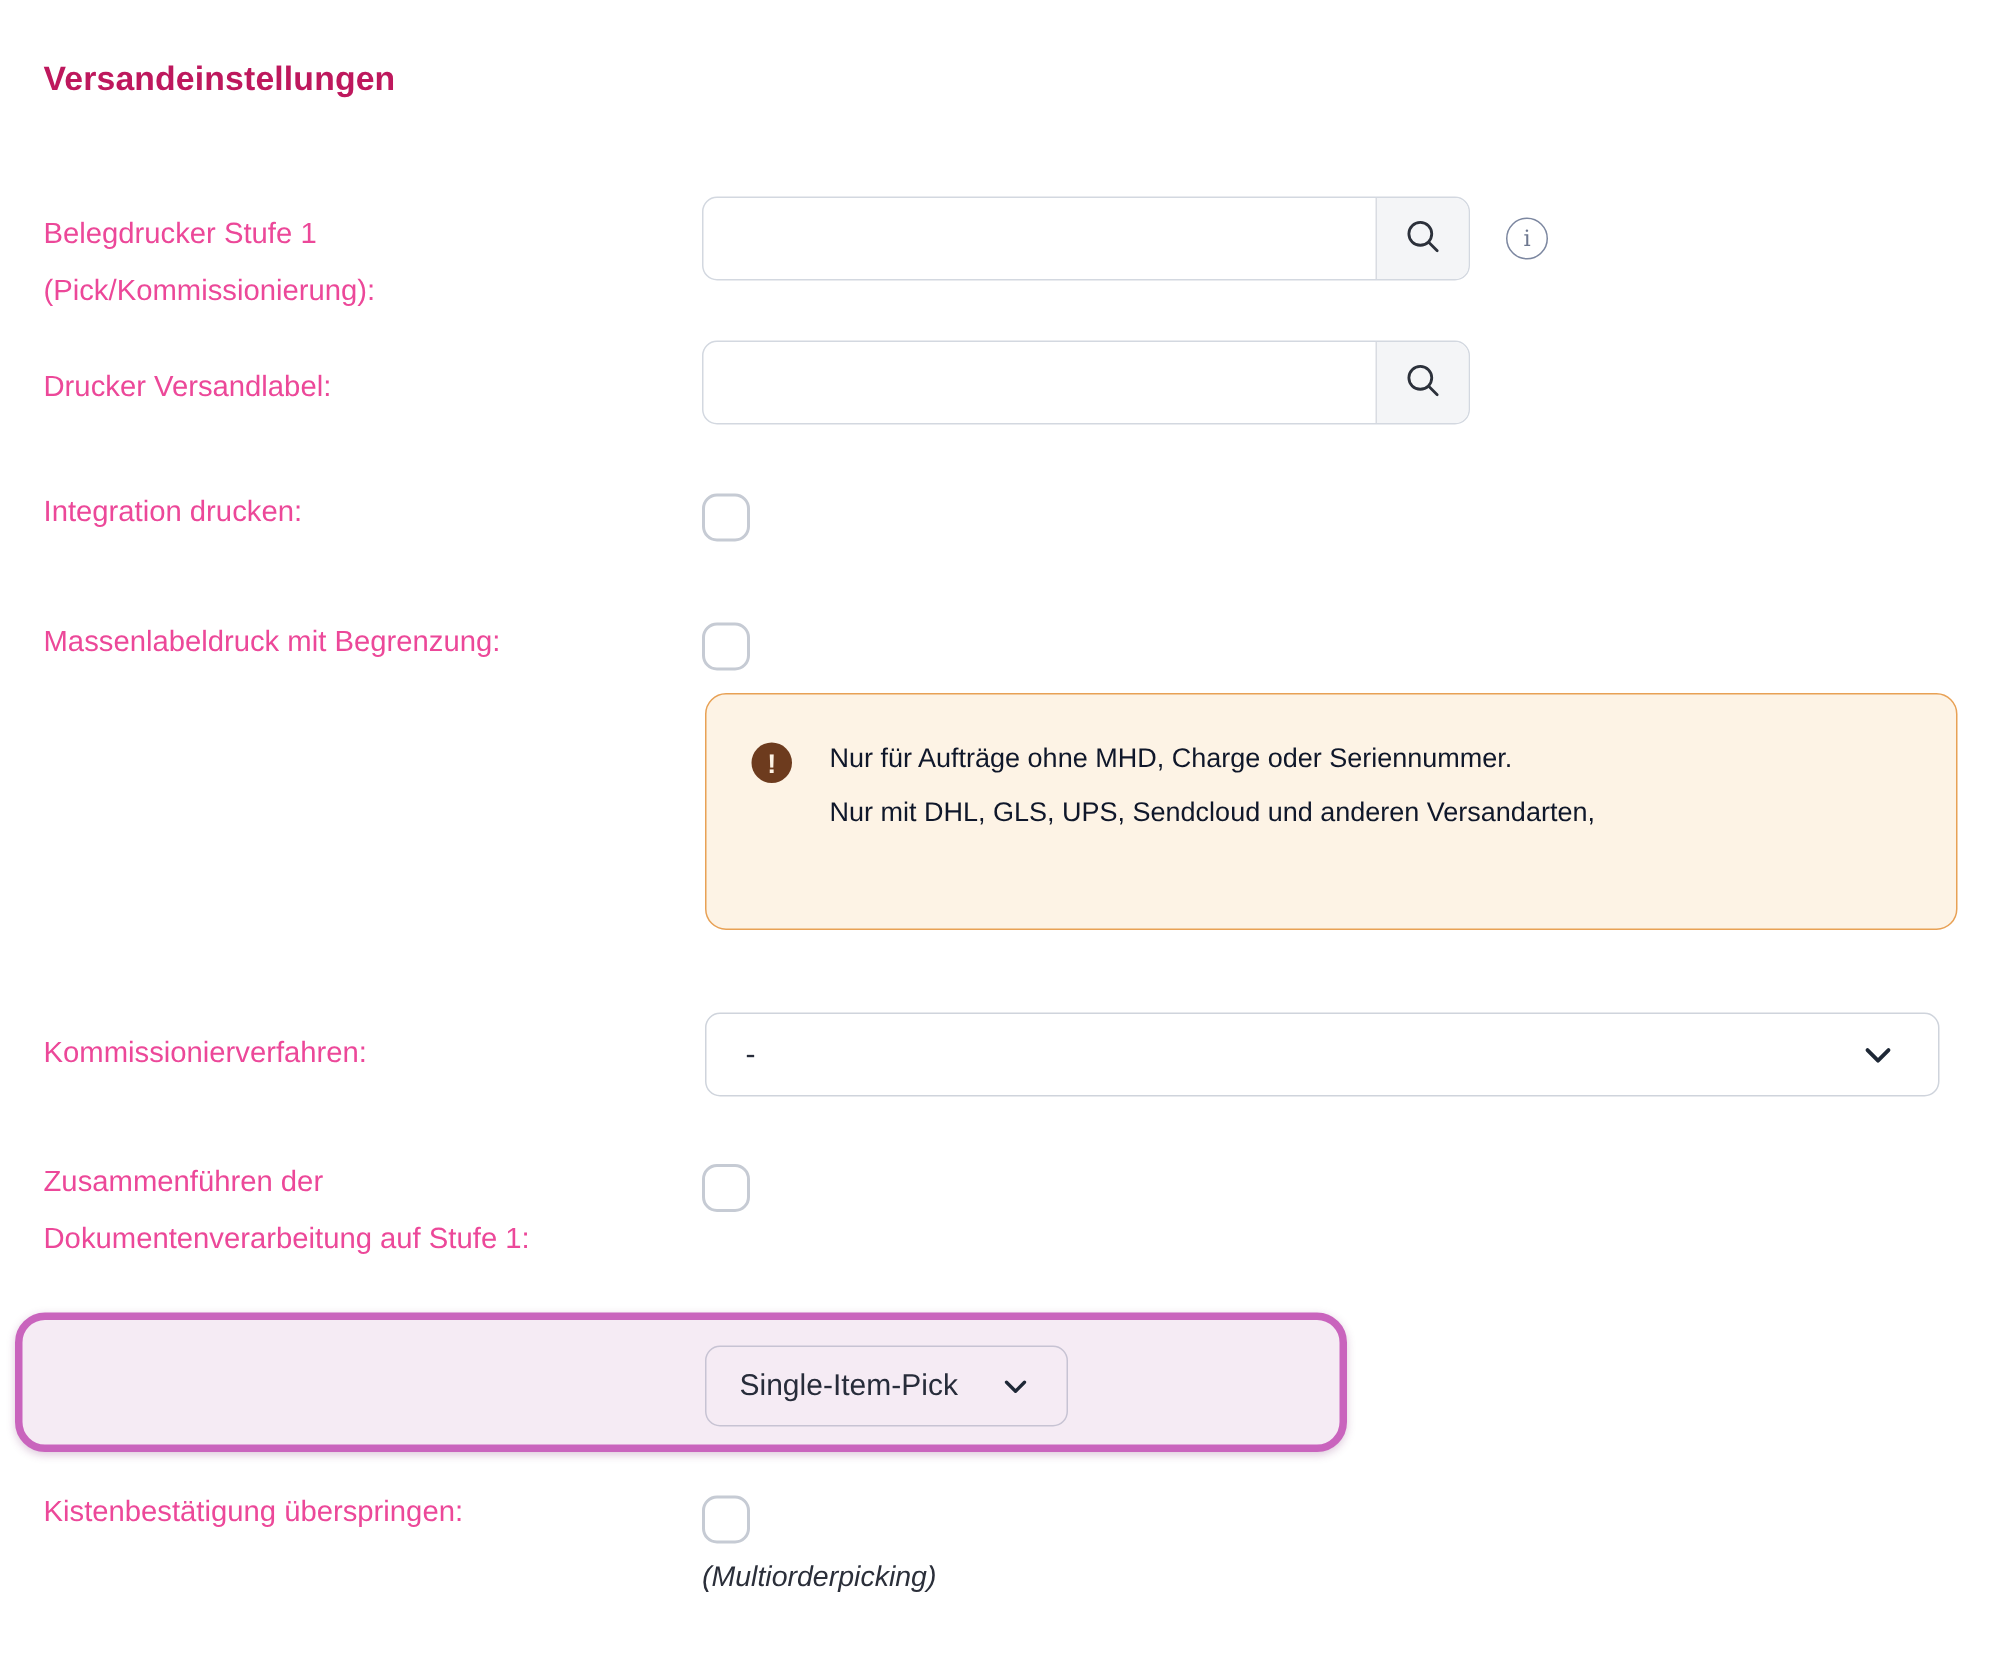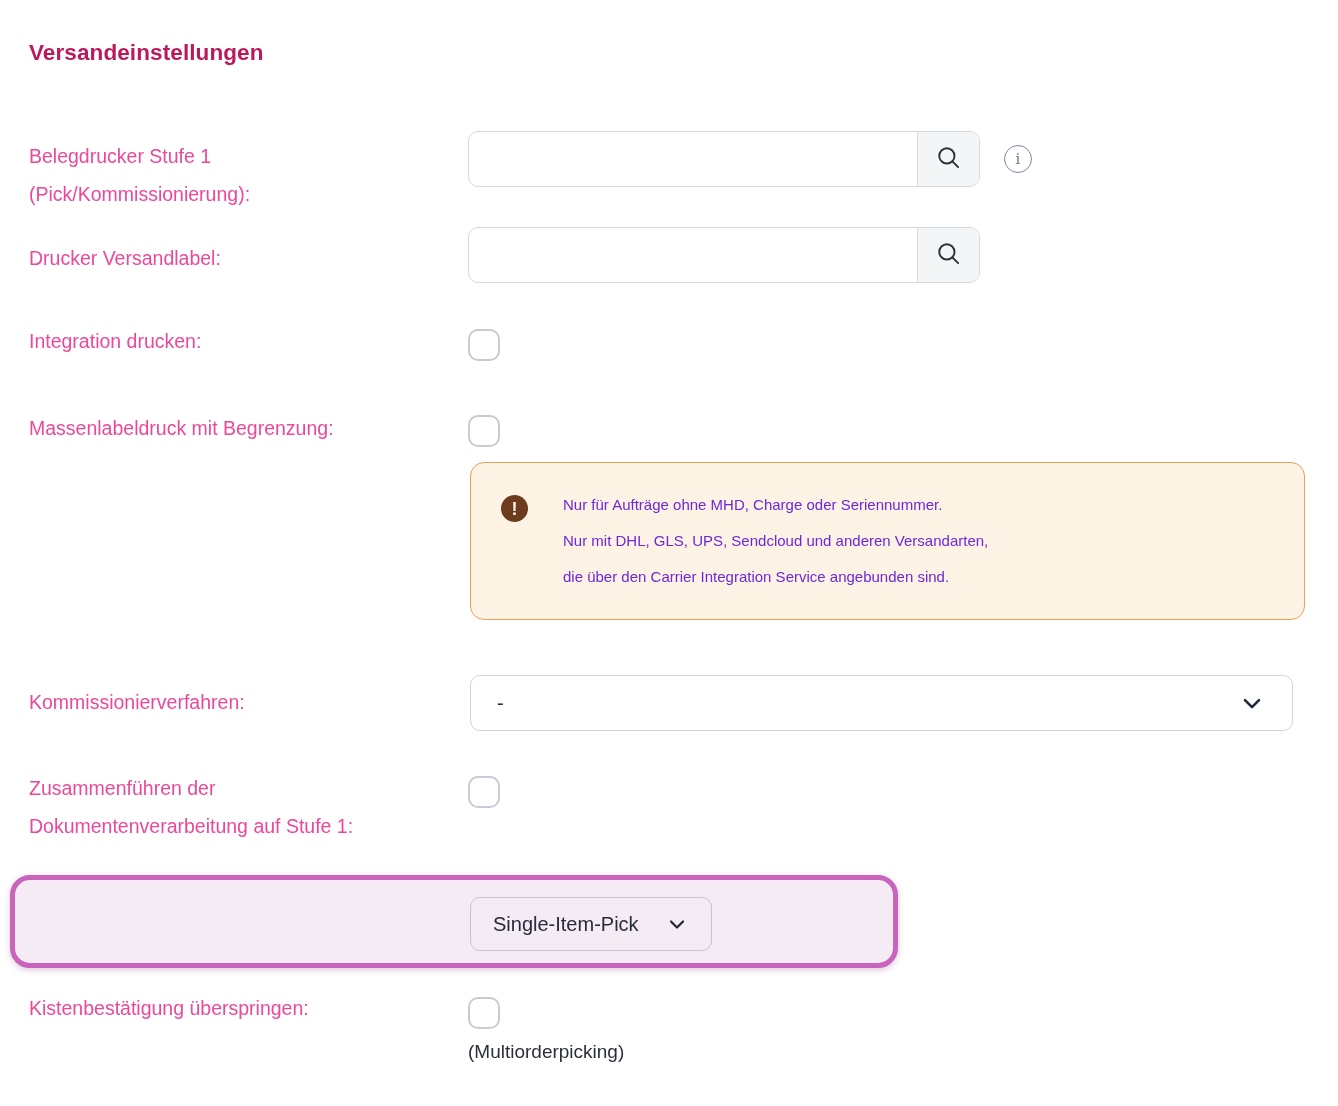--- a/index.html
+++ b/index.html
@@ -106,24 +106,24 @@
     color: #fdf3e5;
     font-size: 18px;
     font-weight: 700;
     display: flex;
     align-items: center;
     justify-content: center;
     line-height: 1;
   }
   .warning-text {
     position: absolute;
-    left: 92px; top: 24px;
-    font-size: 15px;
+    left: 82px; top: 24px;
+    font-size: 18px;
     line-height: 36px;
-    color: #6d28d9;
+    color: #0f172a;
     white-space: nowrap;
   }
 
   .select-box {
     display: flex;
     align-items: center;
     justify-content: space-between;
     background: #ffffff;
     border: 1.5px solid #cfd4dc;
     border-radius: 10px;
@@ -149,20 +149,21 @@
     left: 470px; top: 897px;
     width: 242px; height: 54px;
     background: transparent;
     border-color: #c7c3d3;
     padding: 0 22px;
   }
 
   .note-italic {
     left: 468px; top: 1038px;
     font-size: 19px;
+    font-style: italic;
     line-height: 28px;
     color: #2b2f3a;
     white-space: nowrap;
   }
 
   .chev { display: block; }
 </style>
 </head>
 <body>
 
@@ -207,21 +208,20 @@
   <div class="abs checkbox" style="left:468px; top:329px;" role="checkbox" aria-checked="false"></div>
 
   <div class="abs field-label" style="top:409px;">Massenlabeldruck mit Begrenzung:</div>
   <div class="abs checkbox" style="left:468px; top:415px;" role="checkbox" aria-checked="false"></div>
 
   <div class="abs warning-box">
     <div class="warning-icon">!</div>
     <div class="warning-text">
       <div>Nur für Aufträge ohne MHD, Charge oder Seriennummer.</div>
       <div>Nur mit DHL, GLS, UPS, Sendcloud und anderen Versandarten,</div>
-      <div>die über den Carrier Integration Service angebunden sind.</div>
     </div>
   </div>
 
   <div class="abs field-label" style="top:683px;">Kommissionierverfahren:</div>
   <div class="abs select-box select-large" role="combobox">
     <span class="select-value">-</span>
     <span>
       <svg class="chev" width="28" height="28" viewBox="0 0 24 24" fill="none">
         <polyline points="6,9.5 12,15.5 18,9.5" stroke="#1e2836" stroke-width="2.2" stroke-linecap="round" stroke-linejoin="round"></polyline>
       </svg>

